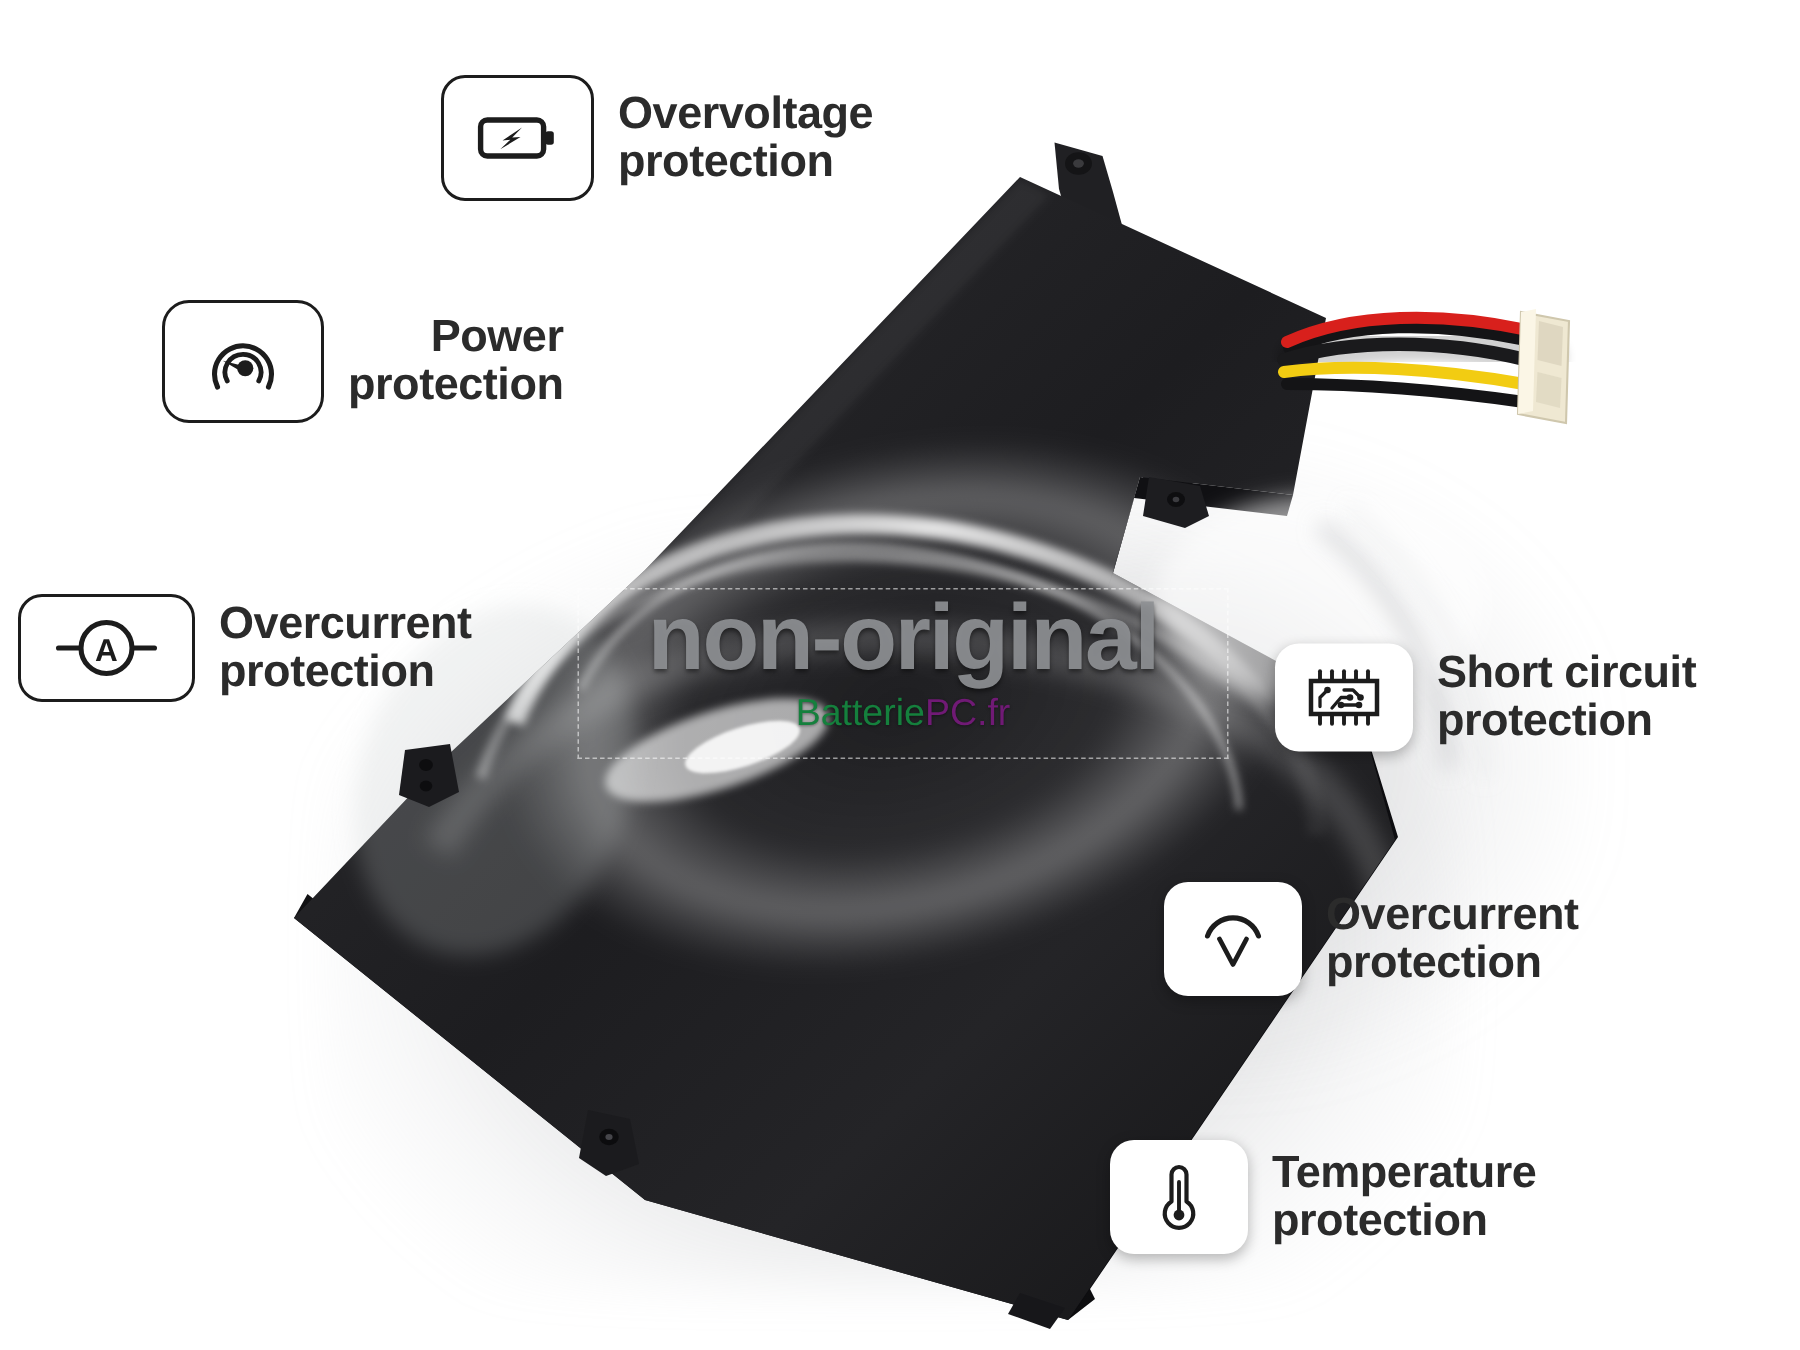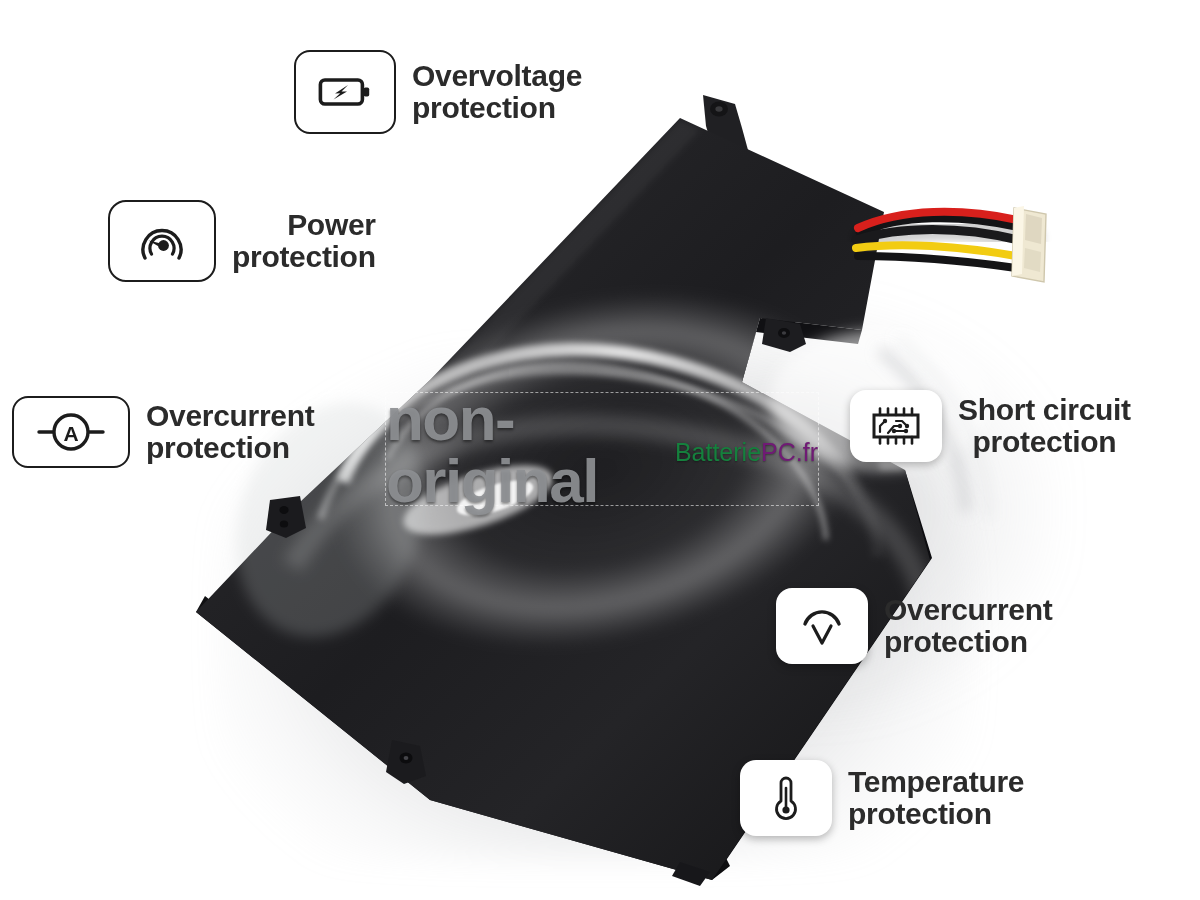--- a/index.html
+++ b/index.html
@@ -81,21 +81,21 @@
     font-weight: 700;
     color: #2b2b2b;
     letter-spacing: -0.3px;
     white-space: pre-line;
   }
 
   
   #f-overcharge   { left: 294px; top: 50px;  }
   #f-power        { left: 108px; top: 200px; text-align: right; }
   #f-overcurrent  { left: 12px;  top: 396px; }
-  #f-short        { left: 850px; top: 390px; text-align: center; }
+  #f-short        { left: 850px; top: 429px; }
   #f-overvoltage  { left: 776px; top: 588px; }
   #f-temperature  { left: 694px; top: 760px; margin-left: 46px; }
 
   #f-short .badge, #f-overvoltage .badge, #f-temperature .badge { border:none; box-shadow: 0 3px 9px rgba(0,0,0,0.28); }
   #f-short .badge { width:92px; height:72px; border-radius:16px; }
   #f-overvoltage .badge { width:92px; height:76px; border-radius:16px; }
   #f-temperature .badge { width:92px; height:76px; border-radius:16px; }
 
   
   #f-overcurrent .badge { width:118px; height:72px; border-radius:16px; }
@@ -103,21 +103,21 @@
   #f-overcharge .badge { width:102px; height:84px; border-radius:16px; }
 
   
   #watermark {
     position: absolute;
     left: 385px; top: 392px;
     width: 434px; height: 114px;
     border: 1px dashed rgba(255,255,255,0.55);
     box-sizing: border-box;
     display: flex;
-    flex-direction: row;
+    flex-direction: column;
     align-items: center;
     justify-content: flex-start;
     pointer-events: none;
   }
   #wm-main {
     margin-top: 2px;
     font-size: 62px;
     font-weight: 700;
     letter-spacing: -1.5px;
     color: rgba(142,144,148,0.92);

